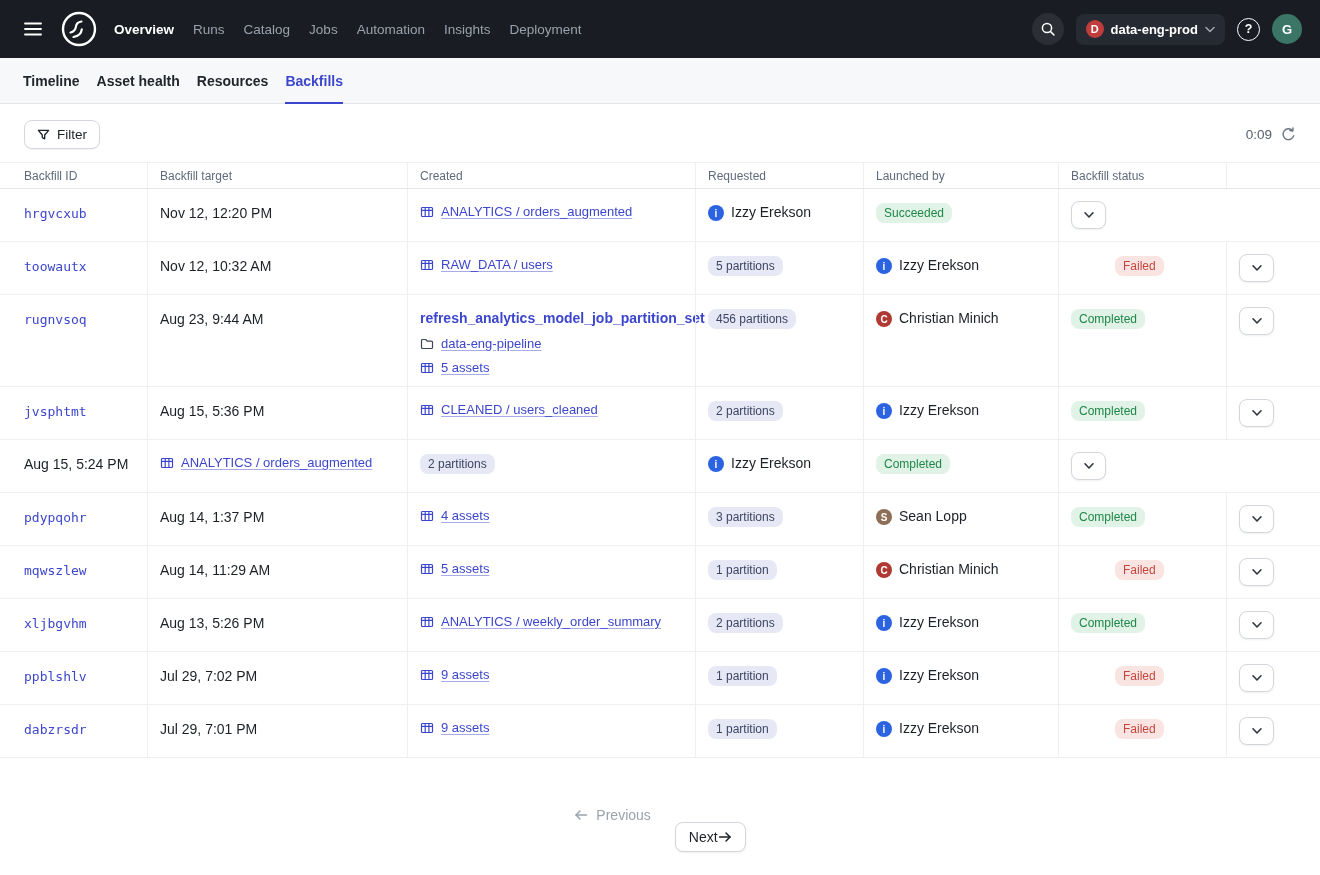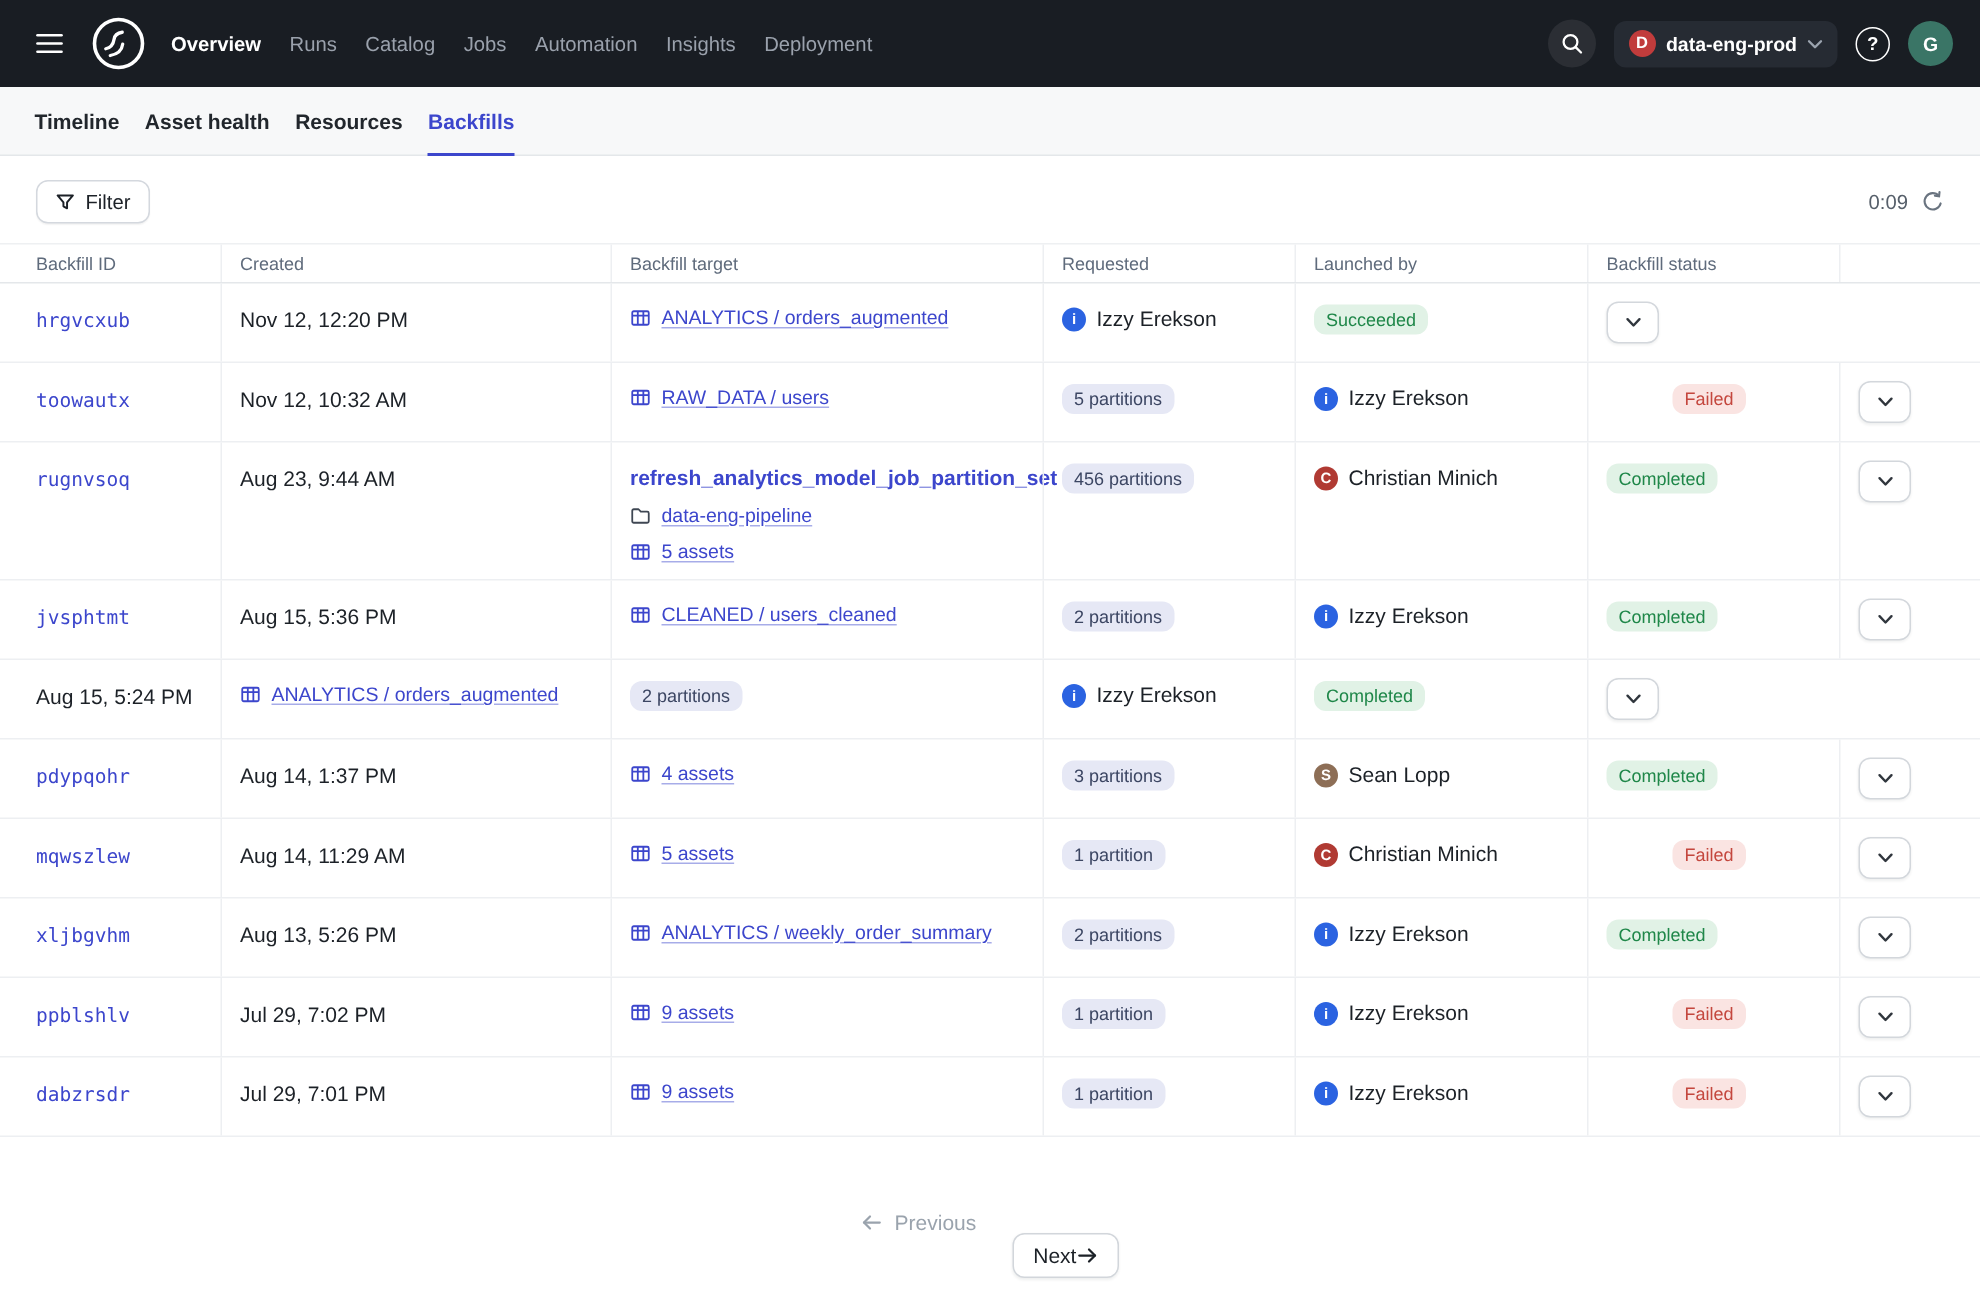--- a/index.html
+++ b/index.html
@@ -154,22 +154,22 @@
           <path d="M13.6 9.2 A5.8 5.8 0 1 1 12.4 3.9"></path>
           <polyline points="12.8,1.1 12.5,4.1 9.5,3.7"></polyline>
         </svg>
     </span>
   </div>
 </div>
 
 <div class="table">
   <div class="thead">
       <div class="th">Backfill ID</div>
+      <div class="th">Backfill target</div>
       <div class="th">Created</div>
-      <div class="th">Backfill target</div>
       <div class="th">Requested</div>
       <div class="th">Launched by</div>
       <div class="th">Backfill status</div>
       <div class="th"></div>
     </div>
   <div class="tbody">
       <div class="trow">
     <div class="cell"><a class="mono-link">hrgvcxub</a></div>
     <div class="cell"><span class="created-text">Nov 12, 12:20 PM</span></div>
     <div class="cell c-target">

